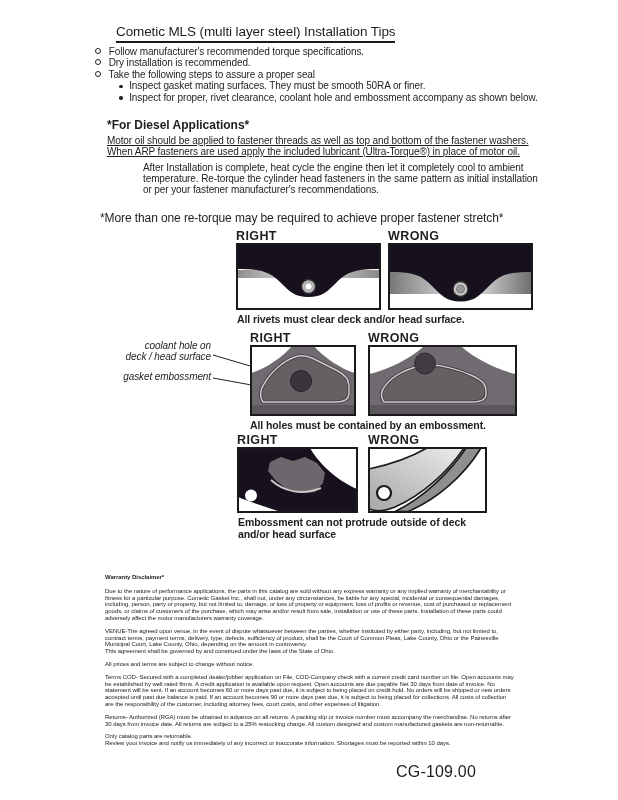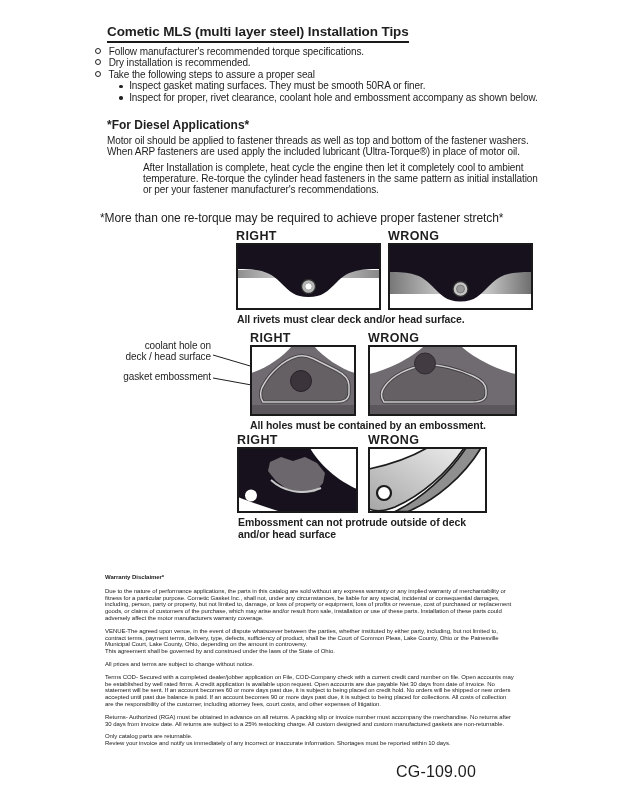--- a/index.html
+++ b/index.html
@@ -1,51 +1,51 @@
 <!DOCTYPE html>
 <html><head>
 <meta charset="utf-8">
 <style>
   html,body{margin:0;padding:0;background:#ffffff;}
   .page{position:relative;width:618px;height:800px;background:#ffffff;overflow:hidden;
         font-family:"Liberation Sans","DejaVu Sans",sans-serif;color:#1e1e1e;}
   
-  .title{position:absolute;left:107px;top:24px;font-size:13.5px;font-weight:bold;
+  .title{position:absolute;left:116px;top:24px;font-size:13.5px;font-weight:normal;
          border-bottom:2px solid #1a1a1a;padding-bottom:2px;white-space:nowrap;letter-spacing:-0.1px;}
   
   .intro{position:absolute;left:95px;top:46px;font-size:10px;letter-spacing:-0.1px;}
   .bullet-row{height:11.4px;white-space:nowrap;}
   .sub-row{height:11.4px;white-space:nowrap;padding-left:24px;}
   .circ{display:inline-block;width:4px;height:4px;border:1px solid #222;border-radius:50%;
         margin-right:5px;vertical-align:1px;}
   .dot{display:inline-block;width:3.5px;height:3.5px;background:#222;border-radius:50%;
        margin-right:4px;vertical-align:1px;}
   
   .diesel-h{position:absolute;left:107px;top:118px;font-size:12px;font-weight:bold;white-space:nowrap;}
   .para{position:absolute;left:107px;font-size:10px;letter-spacing:-0.1px;}
   .para div{height:11px;white-space:nowrap;}
-  .p1{top:135px;} .p2{top:162px;margin-left:36px;}
+  .p1{top:135px;text-decoration:underline;} .p2{top:162px;margin-left:36px;}
   .note{position:absolute;left:100px;top:204px;font-size:12px;letter-spacing:-0.1px;white-space:nowrap;margin-top:7px;}
   
   .plabel{position:absolute;font-size:12.5px;font-weight:bold;text-align:left;letter-spacing:0.4px;}
   .lbl-r1a{left:236px;top:229px;width:145px;} .lbl-r1b{left:388px;top:229px;width:145px;}
   .lbl-r2a{left:250px;top:331px;width:106px;} .lbl-r2b{left:368px;top:331px;width:149px;}
   .lbl-r3a{left:237px;top:433px;width:121px;} .lbl-r3b{left:368px;top:433px;width:119px;}
   .panel{position:absolute;display:block;}
   .p-r1a{left:236px;top:243px;} .p-r1b{left:388px;top:243px;}
   .p-r2a{left:250px;top:345px;} .p-r2b{left:368px;top:345px;}
   .p-r3a{left:237px;top:447px;} .p-r3b{left:368px;top:447px;}
   .cap{position:absolute;font-size:10.5px;font-weight:bold;white-space:nowrap;letter-spacing:-0.1px;}
   .cap-r1{left:237px;top:313px;}
   .cap-r2{left:250px;top:419px;}
   .cap-r3{left:238px;top:516px;}
   .cap-r3 div{height:12px;}
   
   .annot{position:absolute;left:95px;top:341px;width:116px;text-align:right;font-size:10px;
-         letter-spacing:-0.1px;line-height:10.5px;}
+         letter-spacing:-0.1px;line-height:10.5px;font-style:italic;}
   .annot .gap{margin-top:10px;}
   .leaders{position:absolute;left:211px;top:349px;}
   
   .disclaimer{position:absolute;left:105px;top:574px;width:470px;}
   .fine{font-size:6px;line-height:6.8px;letter-spacing:-0.05px;white-space:nowrap;color:#222;}
   .fine-h{font-weight:bold;margin-bottom:7px;}
   .fine-para{margin-bottom:6px;}
   
   .footer-code{position:absolute;left:396px;top:763px;font-size:16px;letter-spacing:0.2px;}
 </style>

